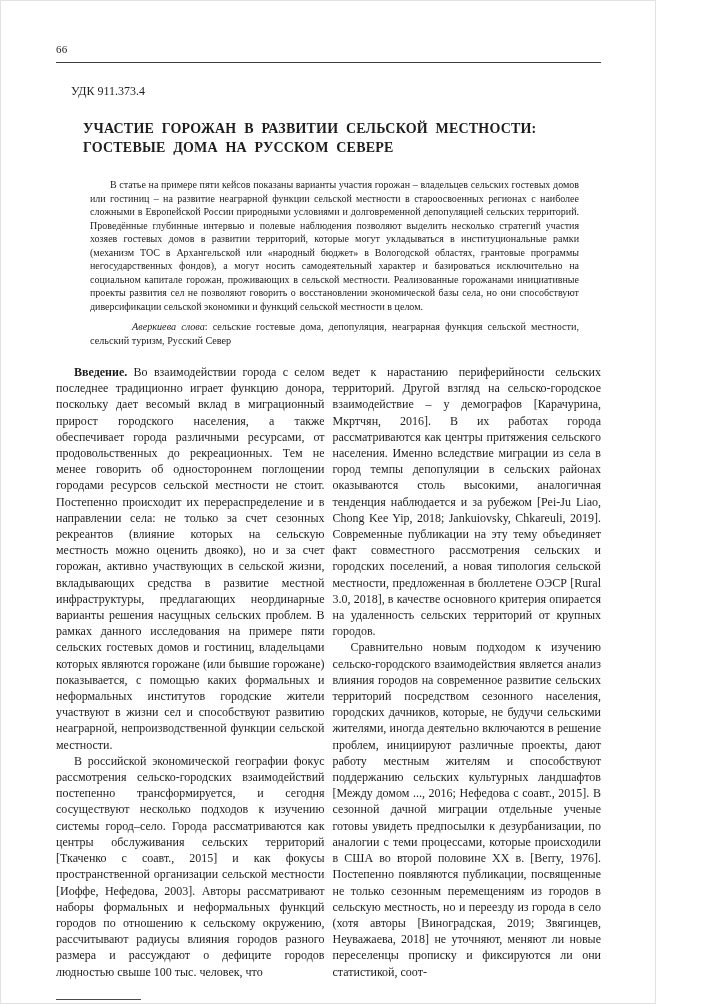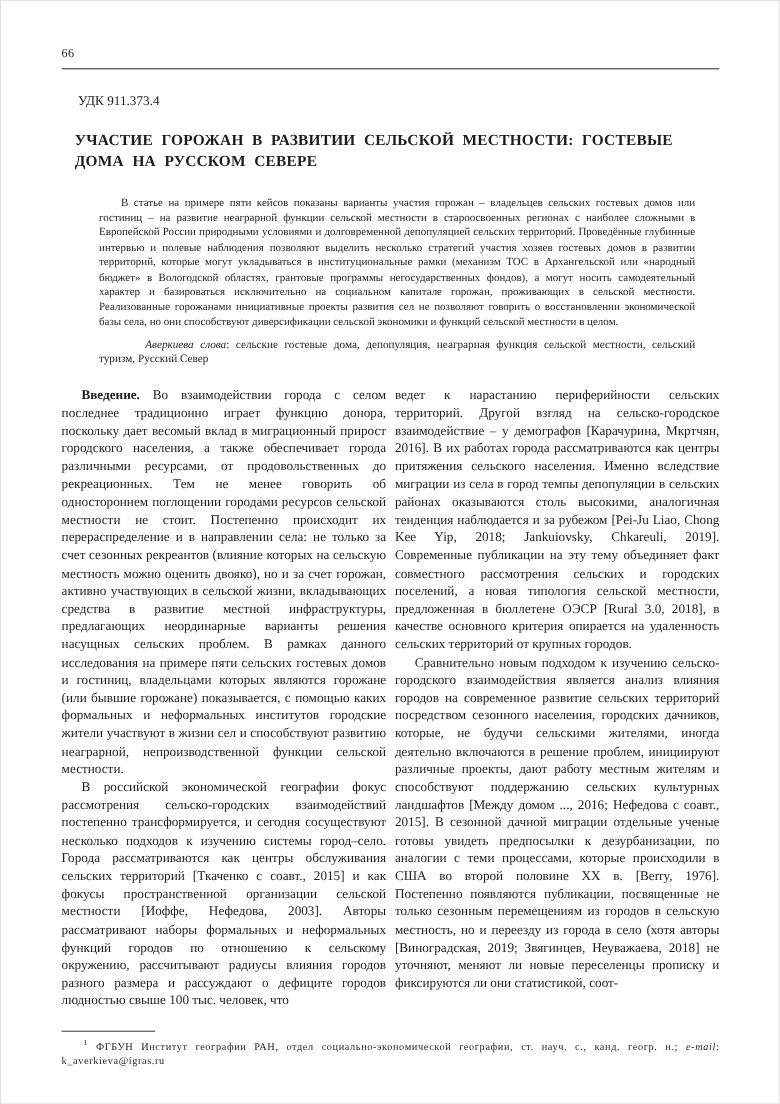--- a/index.html
+++ b/index.html
@@ -4,21 +4,21 @@
 <style>
   html, body {
     margin: 0;
     padding: 0;
     background: #ffffff;
     font-family: "Liberation Serif", "DejaVu Serif", serif;
     color: #1d1d1d;
   }
   .page {
     position: relative;
-    width: 709px;
+    width: 656px;
     height: 1004px;
     box-sizing: border-box;
     background: #ffffff;
     border: 1px solid #e2e2e2;
     padding: 42px 54px 0 55px;
     overflow: hidden;
   }
   
   .running-head {
     display: flex;
@@ -45,21 +45,21 @@
   .author-line {
     margin: 17px 0 0 15px;
     font-size: 12px;
     font-weight: bold;
   }
   .author-line sup {
     font-size: 8px;
     font-weight: bold;
   }
   .article-title {
-    margin: 21px 0 0 12px;
+    margin: 21px 0 0 27px;
     max-width: 555px;
     font-size: 14px;
     font-weight: bold;
     line-height: 18.5px;
     word-spacing: 4px;
     letter-spacing: 0.2px;
   }
   
   .abstract {
     margin: 21px 22px 0 34px;

